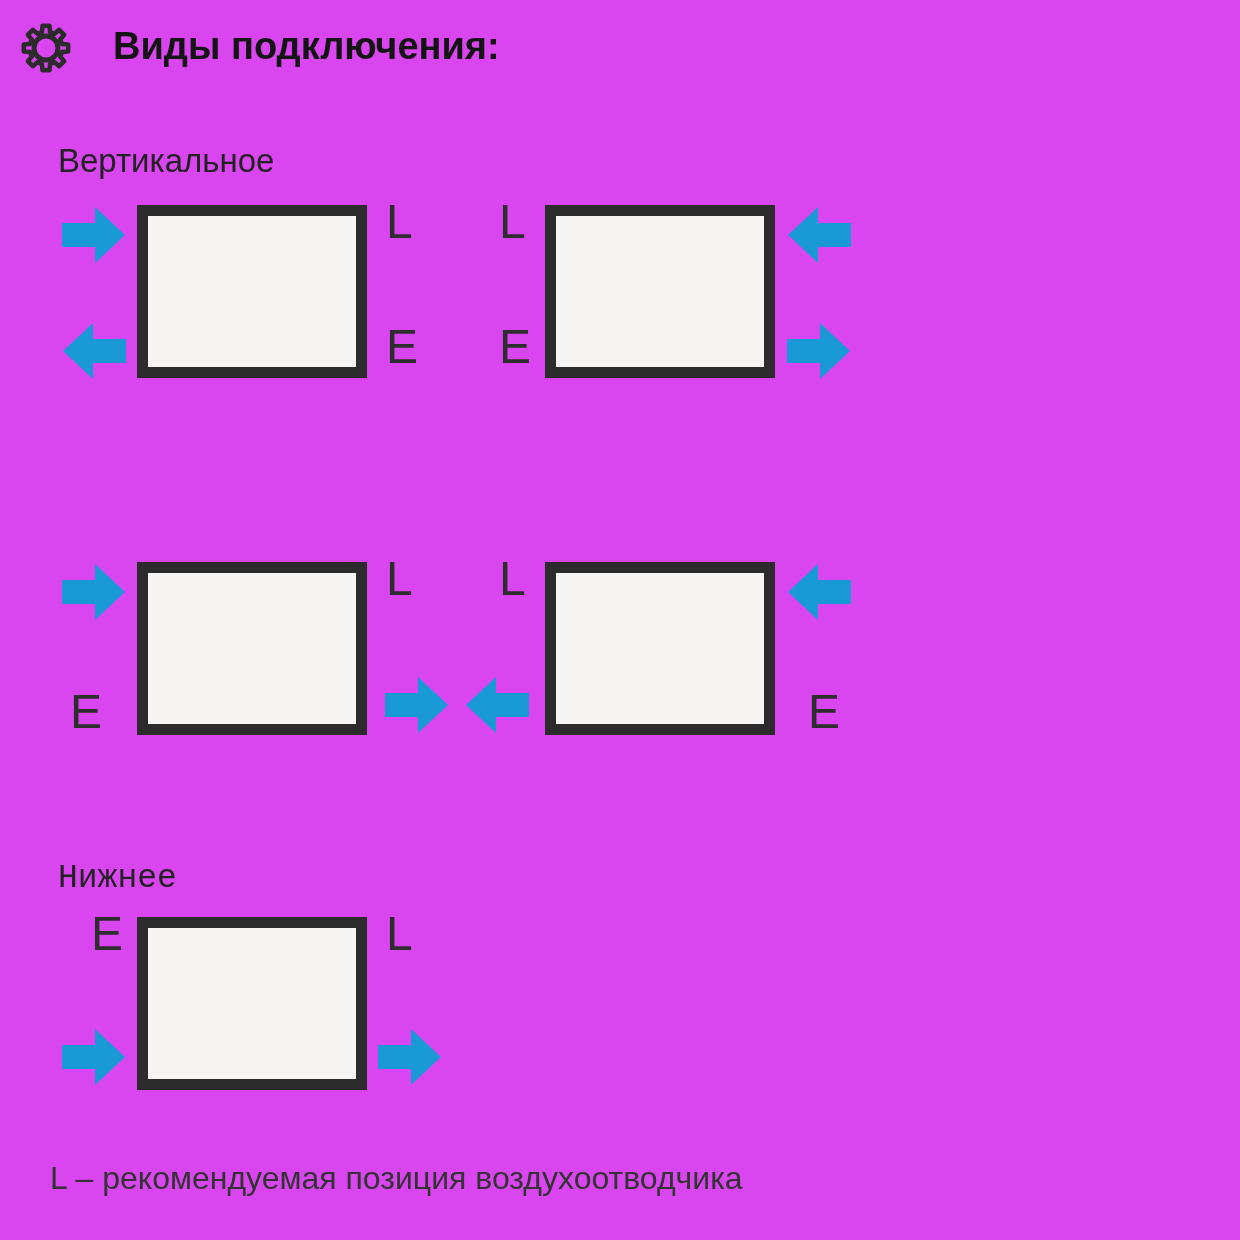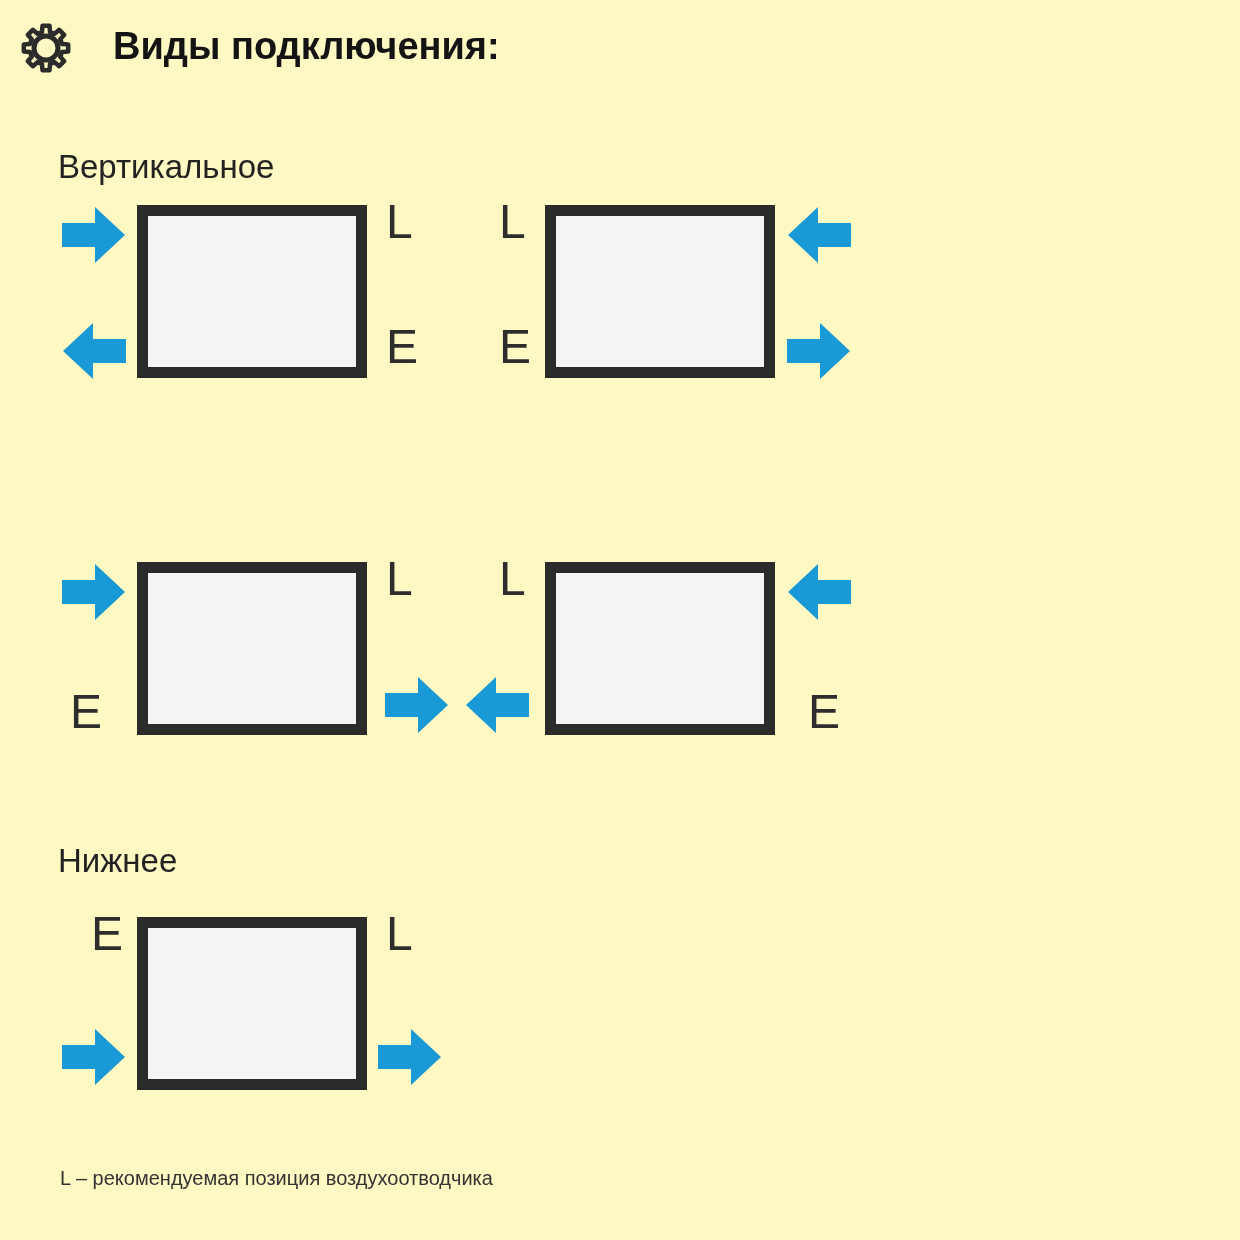--- a/index.html
+++ b/index.html
@@ -1,59 +1,59 @@
 <!DOCTYPE html>
 <html style="--arrow: #1999D5; --radiator-border: #2B2B2B; --radiator-fill: #F5F4F2;"><head>
 <meta charset="utf-8">
 <style>
   html, body { margin: 0; padding: 0; }
   body {
     width: 1240px; height: 1240px;
     background: #ffffff;
     font-family: "Liberation Sans", sans-serif;
   }
-  .page { position: relative; width: 1240px; height: 1240px; background: #fef9c3; overflow: hidden; }
+  .page { position: relative; width: 1240px; height: 1240px; background: #d946ef; overflow: hidden; }
 
   .gear { position: absolute; left: 20px; top: 22px; width: 52px; height: 52px; }
   .gear svg { display: block; width: 100%; height: 100%; }
 
   .header-title {
     position: absolute; left: 113px; top: 27px;
     font-size: 38px; font-weight: bold; color: #141414; line-height: 1;
     white-space: nowrap;
   }
 
   .section-title {
     position: absolute; left: 58px;
     font-size: 33px; color: #222; line-height: 1; white-space: nowrap;
   }
-  .section-title.s1 { top: 150px; text-align: right; }
+  .section-title.s1 { top: 144px; text-align: right; }
   .section-title.s2 { top: 507px; }
-  .section-title.s3 { top: 844px; }
+  .section-title.s3 { top: 862px; font-family: Liberation Mono, monospace; }
 
   .diagram { position: absolute; width: 230px; height: 173px; }
   .radiator {
     position: absolute; left: 0; top: 0; width: 230px; height: 173px;
     box-sizing: border-box;
     border: 11px solid var(--radiator-border, #2b2b2b);
     background: var(--radiator-fill, #f5f4f2);
   }
 
   .arrow { position: absolute; width: 64px; height: 58px; color: var(--arrow, #1999d5); }
   .arrow svg { display: block; width: 100%; height: 100%; }
   .arrow[data-dir="left"] { transform: scaleX(-1); }
 
   .port-label {
     position: absolute;
     font-size: 48px; line-height: 48px; color: #2d2d2d; white-space: nowrap;
   }
 
   .legend {
-    position: absolute; left: 60px; top: 1161px;
-    font-size: 20px; line-height: 35px; color: #333; white-space: nowrap;
+    position: absolute; left: 50px; top: 1161px;
+    font-size: 32px; line-height: 35px; color: #333; white-space: nowrap;
   }
 </style>
 </head>
 <body>
 
 <div class="page">
 
   <div class="gear">
     <svg viewBox="0 0 52 52" aria-hidden="true">
       <path d="M42.0,22.0 L48.2,22.5 L48.2,29.5 L42.0,30.0 L41.2,32.3

